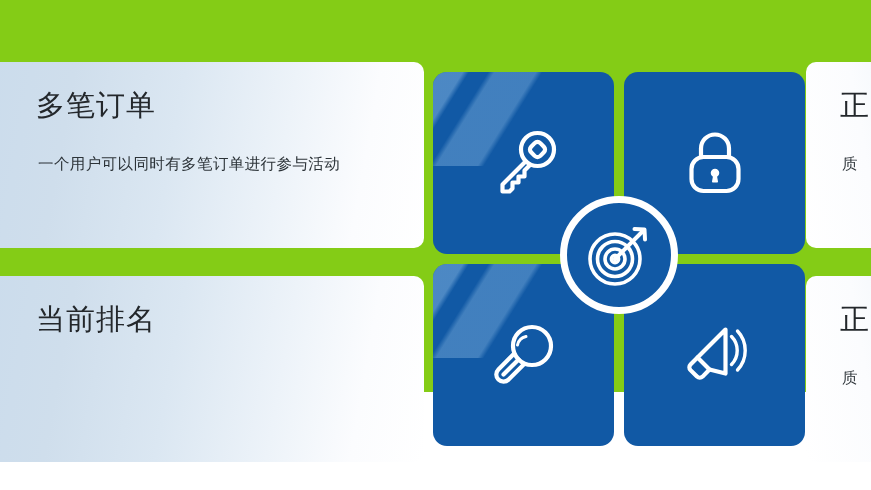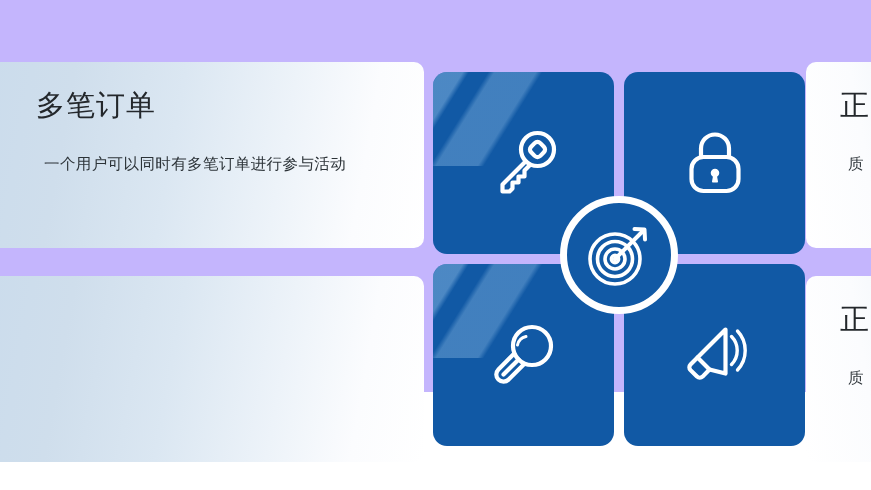--- a/index.html
+++ b/index.html
@@ -14,21 +14,21 @@
     overflow: hidden;
     font-family: "Liberation Serif", "DejaVu Serif", serif;
   }
 
   
   #stage {
     position: absolute;
     inset: 0;
     width: 871px;
     height: 392px;
-    background: #c4b5fd;
+    background: #84cc16;
   }
 
   
   .text-card {
     position: absolute;
     box-sizing: border-box;
     background: linear-gradient(100deg,
                 #cbdcec 0%,
                 #cfdeec 18%,
                 #dbe7f2 42%,
@@ -66,21 +66,21 @@
     letter-spacing: 1px;
     margin: 0 0 26px 0;
     white-space: nowrap;
   }
   .card-body {
     font-family: "Liberation Serif", "DejaVu Serif", serif;
     font-size: 15.5px;
     line-height: 2.0;
     color: #2c3338;
     letter-spacing: 0.4px;
-    margin: 8px;
+    margin: 2px;
     max-width: 330px;
   }
   .card-right .card-body,
   .card-right .card-title { white-space: nowrap; }
 
   
   #tile-grid {
     position: absolute;
     left: 433px;
     top: 72px;
@@ -153,20 +153,21 @@
 <body>
 
 <div id="stage">
 
   <div class="text-card card-left-top">
     <div class="card-title">多笔订单</div>
     <div class="card-body">一个用户可以同时有多笔订单进行参与活动</div>
   </div>
 
   <div class="text-card card-left-bottom">
+    <div class="card-title">当前排名</div>
   </div>
 
   <div class="card-right card-right-top">
     <div class="card-title">正</div>
     <div class="card-body">质</div>
   </div>
 
   <div class="card-right card-right-bottom">
     <div class="card-title">正</div>
     <div class="card-body">质</div>

